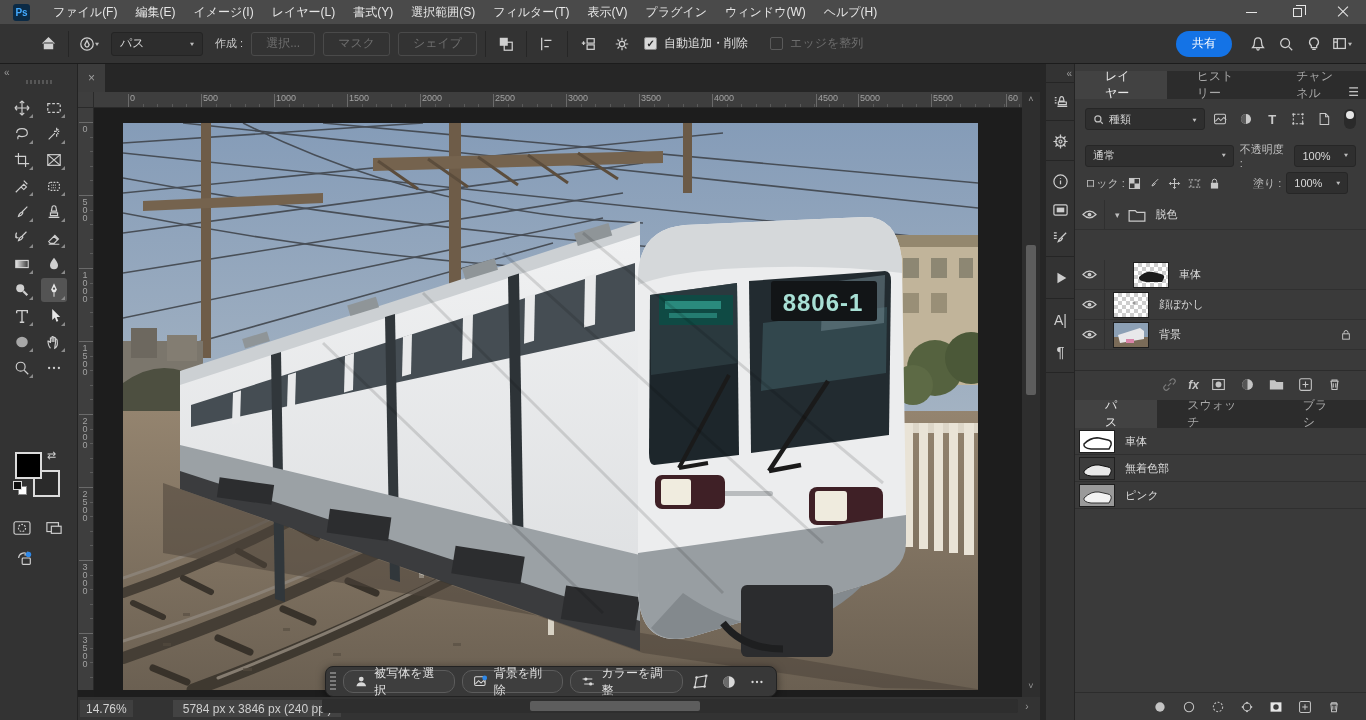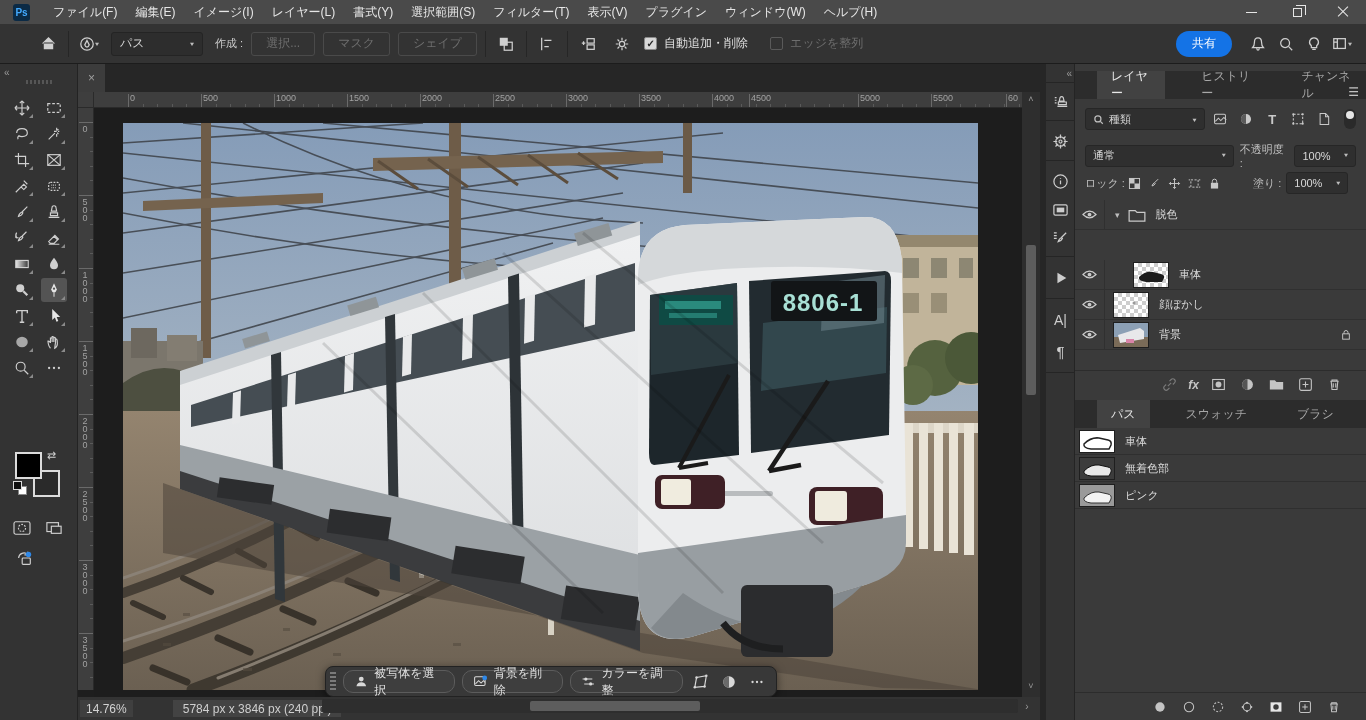--- a/index.html
+++ b/index.html
@@ -110,21 +110,21 @@
   
   #dock-divider { position:absolute; left:1040px; top:64px; width:6px; height:656px; background:#262626; }
   #icon-dock { position:absolute; left:1046px; top:64px; width:29px; height:656px; background:#333333; border-right:1px solid #242424; z-index:30;}
   .dock-sep { position:absolute; left:0; width:29px; height:1px; background:#252525; }
   .dock-icon { position:absolute; left:3px; width:23px; height:23px; display:flex; align-items:center; justify-content:center; color:#cdcdcd; border-radius:3px; }
   .dock-icon svg { stroke:#cdcdcd; fill:none; stroke-width:1.3; }
   #dock-collapse { position:absolute; right:4px; top:4px; color:#9a9a9a; font-size:10px; letter-spacing:-2px; }
 
   #main-panel { position:absolute; left:1075px; top:64px; width:291px; height:656px; background:#3a3a3a; z-index:30; }
   .panel-tabstrip { position:absolute; left:0; width:291px; height:28px; background:#2c2c2c; display:flex; }
-  .panel-tab { padding:0 14px; display:flex; align-items:center; color:#a8a8a8; font-size:12px; height:28px;margin-left:22px; }
+  .panel-tab { padding:0 30px; display:flex; align-items:center; color:#a8a8a8; font-size:12px; height:28px; }
   .panel-tab.active { background:#424242; color:#e8e8e8; }
   .panel-menu { position:absolute; right:8px; top:7px; color:#c2c2c2; font-size:12px; letter-spacing:-1px;}
 
   .well { background:#2f2f2f; border:1px solid #262626; border-radius:3px; height:22px;
     display:flex; align-items:center; padding:0 7px; gap:6px; color:#d8d8d8; font-size:11px; }
   .mini-icon { width:20px; height:20px; display:flex; align-items:center; justify-content:center; }
   .mini-icon svg { stroke:#c9c9c9; fill:none; stroke-width:1.3; }
   .plabel { color:#bdbdbd; font-size:11px; }
 
   .layer-row { position:absolute; left:0; width:291px; height:30px; display:flex; align-items:center; border-bottom:1px solid #303030; }
@@ -427,21 +427,21 @@
 <div id="h-ruler">
   <span class="h-tick" style="left:36px">0</span>
   <span class="h-tick" style="left:109px">500</span>
   <span class="h-tick" style="left:182px">1000</span>
   <span class="h-tick" style="left:255px">1500</span>
   <span class="h-tick" style="left:328px">2000</span>
   <span class="h-tick" style="left:401px">2500</span>
   <span class="h-tick" style="left:474px">3000</span>
   <span class="h-tick" style="left:547px">3500</span>
   <span class="h-tick" style="left:620px">4000</span>
-  <span class="h-tick" style="left:657px">4500</span>
+  <span class="h-tick" style="left:724px">4500</span>
   <span class="h-tick" style="left:766px">5000</span>
   <span class="h-tick" style="left:839px">5500</span>
   <span class="h-tick" style="left:914px">60</span>
 </div>
 <div id="v-ruler">
   <span class="v-tick" style="top:16px">0</span>
   <span class="v-tick" style="top:89px">500</span>
   <span class="v-tick" style="top:162px">1000</span>
   <span class="v-tick" style="top:235px">1500</span>
   <span class="v-tick" style="top:308px">2000</span>

